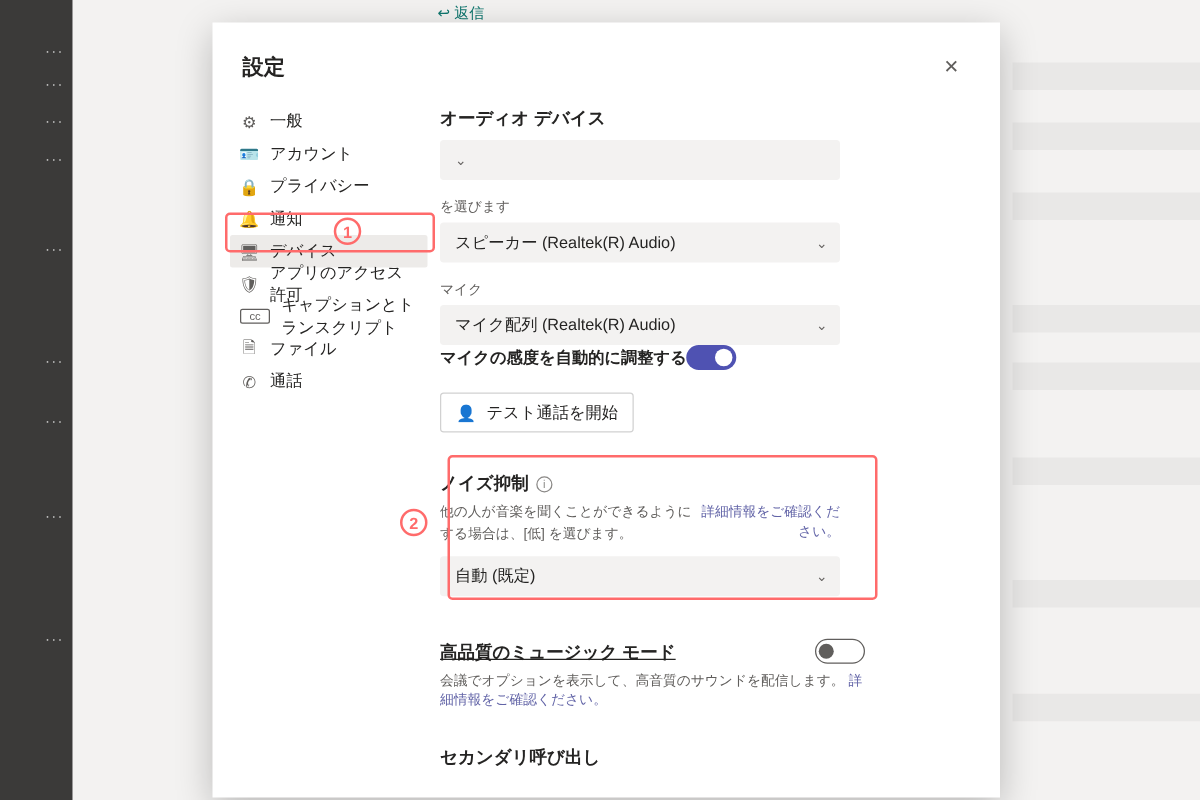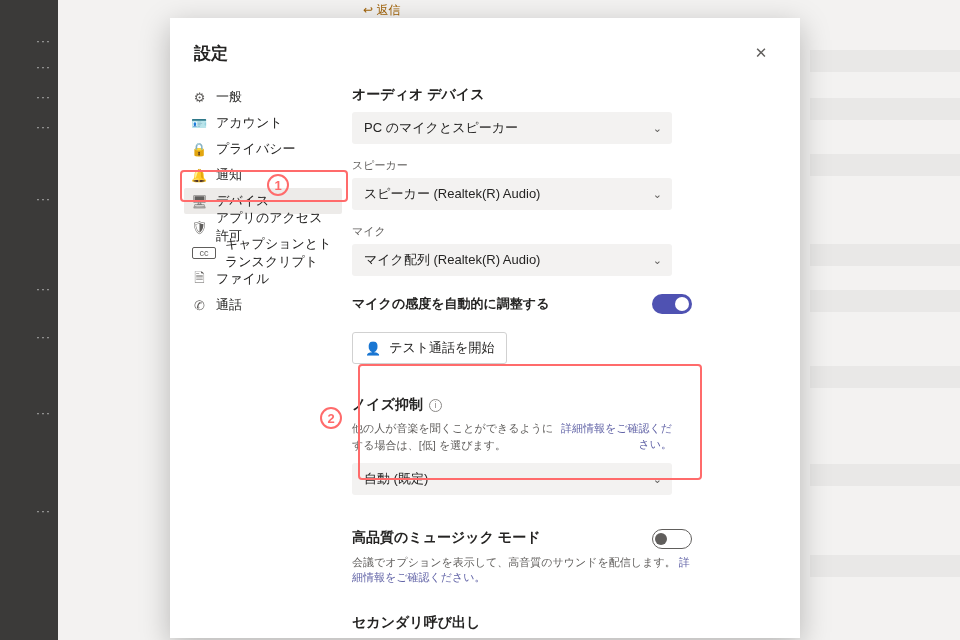--- a/index.html
+++ b/index.html
@@ -25,22 +25,22 @@
     font-size: 12px;
     letter-spacing: 1px;
   }
   .bg-main {
     position: absolute;
     left: 58px; top: 0; right: 0; bottom: 0;
     background: #f3f2f1;
   }
   .bg-reply {
     position: absolute;
-    left: 305px; top: 2px;
-    color: #a16207;
+    left: 292px; top: 2px;
+    color: #0f766e;
     font-size: 12px;
   }
   .bg-stripe {
     position: absolute;
     right: 0;
     height: 22px;
     width: 150px;
     background: #e9e8e7;
   }
   .modal {
@@ -130,23 +130,21 @@
     color: #252423;
     cursor: pointer;
   }
   .dropdown .chev {
     color: #605e5c;
     font-size: 11px;
   }
   .row-toggle {
     display: flex;
     align-items: center;
-    justify-content: space-between;
     width: 340px;
-    margin-top: 18px;
   }
   .row-toggle .lbl {
     font-size: 13px;
     font-weight: 600;
   }
   .toggle {
     width: 40px; height: 20px;
     border-radius: 10px;
     position: relative;
     cursor: pointer;
@@ -225,21 +223,21 @@
     background: transparent;
     pointer-events: none;
   }
   .badge.b1 { left: 267px; top: 174px; }
   .badge.b2 { left: 320px; top: 407px; }
   .hq-block {
     margin-top: 34px;
     width: 340px;
   }
   .hq-title-row {
-    display: flex; justify-content: space-between; align-items: flex-start;
+    display: flex; justify-content: space-between; align-items: flex-end; text-decoration: underline;
   }
   .hq-desc {
     font-size: 11px;
     color: #605e5c;
     margin-top: 6px;
   }
   .sec-block {
     margin-top: 28px;
   }
   .info-icon {
@@ -321,25 +319,24 @@
         </div>
         <div class="sidebar-item">
           <span class="icon">✆</span>
           <span>通話</span>
         </div>
       </div>
     <div class="content">
 
       <div class="section-label">オーディオ デバイス</div>
       <div class="dropdown">
-        <span>PC のマイクとスピーカー</span>
         <span class="chev">⌄</span>
       </div>
 
-      <div class="field-label">スピーカー</div>
+      <div class="field-label">を選びます</div>
       <div class="dropdown">
         <span>スピーカー (Realtek(R) Audio)</span>
         <span class="chev">⌄</span>
       </div>
 
       <div class="field-label">マイク</div>
       <div class="dropdown">
         <span>マイク配列 (Realtek(R) Audio)</span>
         <span class="chev">⌄</span>
       </div>

